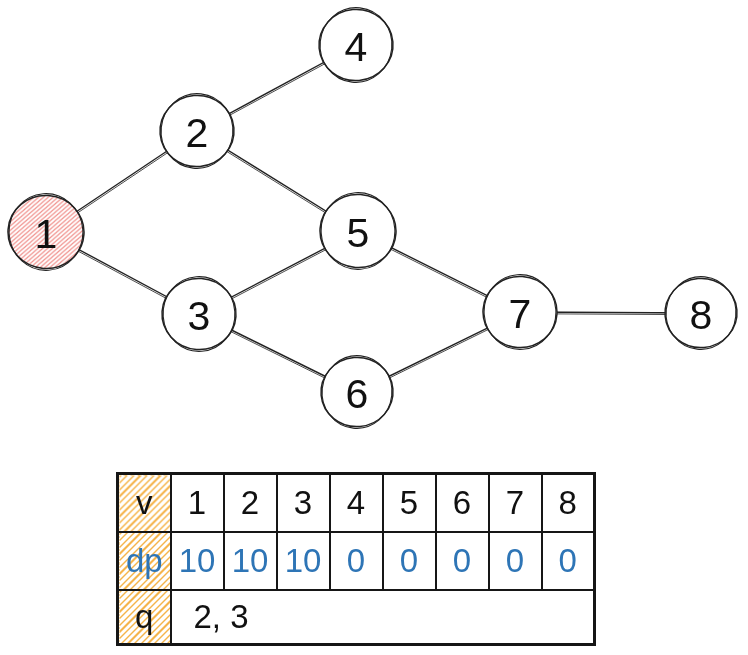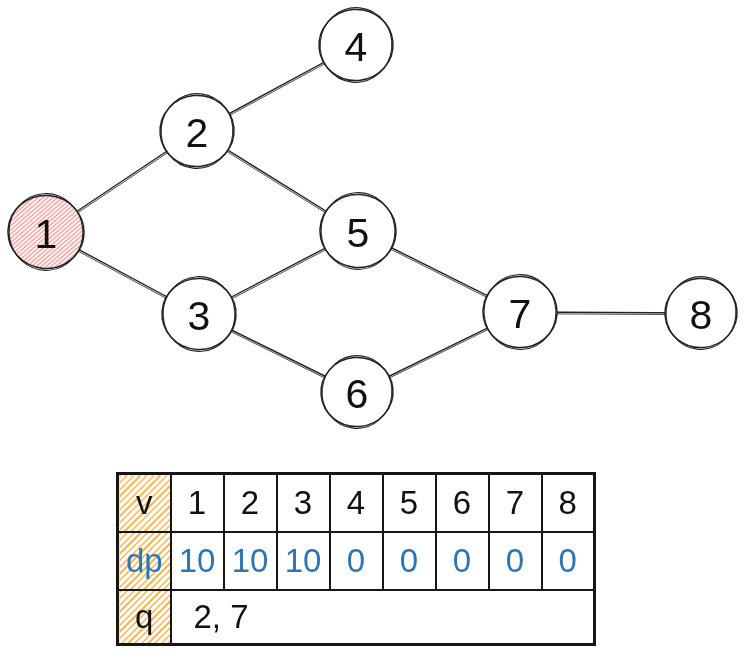--- a/index.html
+++ b/index.html
@@ -142,18 +142,18 @@
       <td>10</td>
       <td>10</td>
       <td>0</td>
       <td>0</td>
       <td>0</td>
       <td>0</td>
       <td>0</td>
     </tr>
     <tr>
       <th class="hdr" style="color: rgb(17, 17, 17);">q</th>
-      <td class="qval" colspan="8">2, 7</td>
+      <td class="qval" colspan="8">2, 3</td>
     </tr>
   </tbody>
     </table>
 
 </div>
 
 </body></html>

